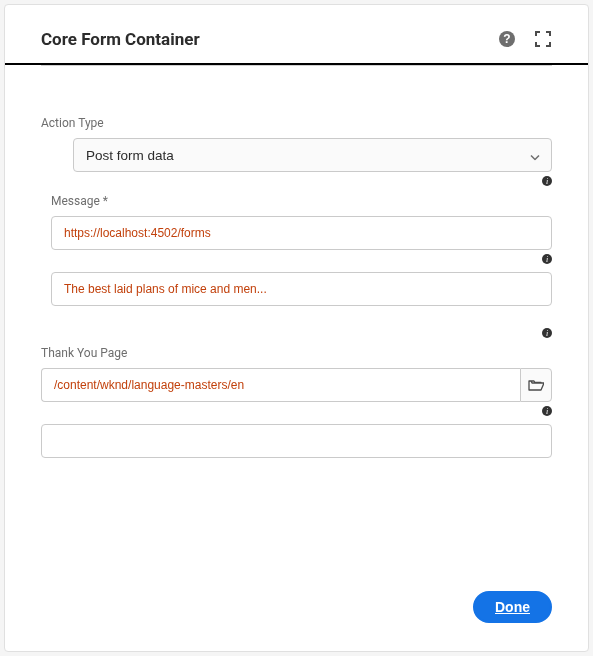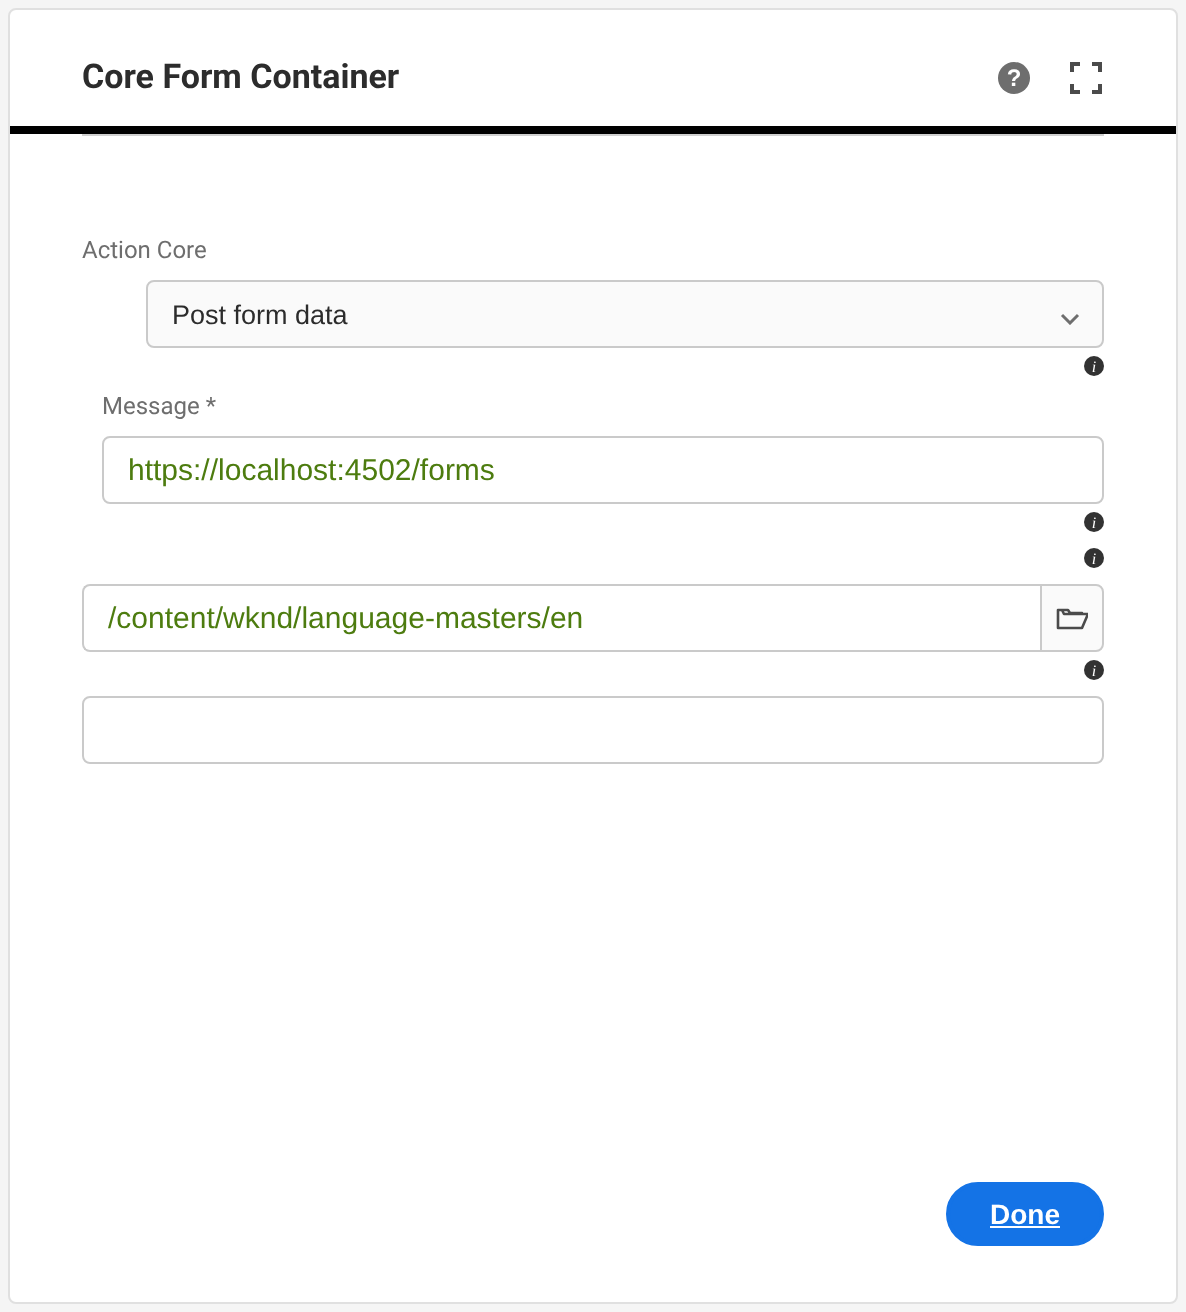--- a/index.html
+++ b/index.html
@@ -20,21 +20,21 @@
       height: 648px;
       display: flex;
       flex-direction: column;
       position: relative;
     }
     .dialog-header {
       display: flex;
       align-items: center;
       justify-content: space-between;
       padding: 24px 36px 14px 36px;
-      border-bottom: 4px solid #000000;
+      border-bottom: 2px solid #000000;
       margin: 0 0 0 0;
     }
     .dialog-title {
       font-size: 17px;
       font-weight: 700;
       color: #2c2c2c;
     }
     .header-icons {
       display: flex;
       gap: 18px;
@@ -102,22 +102,22 @@
       transform: translateY(-50%);
       pointer-events: none;
       color: #6e6e6e;
     }
     .text-input {
       width: 100%;
       height: 34px;
       border: 1px solid #cacaca;
       border-radius: 4px;
       padding: 0 12px;
-      font-size: 15px;
-      color: #4d7c0f;
+      font-size: 12px;
+      color: #c2410c;
       background: #ffffff;
     }
     .input-with-button {
       display: flex;
       border-radius: 14px;
     }
     .input-with-button .text-input {
       border-radius: 4px 0 0 4px;
       border-right: none;
     }
@@ -188,21 +188,21 @@
           <path d="M1 5 V1 H5 M11 1 H15 V5 M15 11 V15 H11 M5 15 H1 V11"></path>
         </svg>
       </span>
     </div>
   </div>
   <hr class="header-line">
 
   <div class="dialog-body">
 
     <div class="field-group spacer-top">
-      <label class="field-label">Action Core</label>
+      <label class="field-label">Action Type</label>
       <div class="select-wrapper">
         <select class="select-field">
           <option>Post form data</option>
         </select>
         <span class="select-chevron">
           <svg width="10" height="6" viewBox="0 0 10 6" fill="none" stroke="#6e6e6e" stroke-width="1.5">
             <path d="M1 1 L5 5 L9 1"></path>
           </svg>
         </span>
       </div>
@@ -220,30 +220,32 @@
         <input type="text" class="text-input" value="https://localhost:4502/forms" style="">
       </div>
 
       <div class="field-group" style="margin-top:22px;">
         <span class="info-icon">
           <svg width="10" height="10" viewBox="0 0 10 10">
               <circle cx="5" cy="5" r="5" fill="#323232"></circle>
               <text x="5" y="8" text-anchor="middle" fill="#fff" font-size="8" font-style="italic" font-family="serif">i</text>
             </svg>
         </span>
+        <input type="text" class="text-input" value="The best laid plans of mice and men..." style="">
       </div>
     </div>
 
     <div class="field-group" style="margin-top:40px;">
       <span class="info-icon">
         <svg width="10" height="10" viewBox="0 0 10 10">
             <circle cx="5" cy="5" r="5" fill="#323232"></circle>
             <text x="5" y="8" text-anchor="middle" fill="#fff" font-size="8" font-style="italic" font-family="serif">i</text>
           </svg>
       </span>
+      <label class="field-label">Thank You Page</label>
       <div class="input-with-button">
         <input type="text" class="text-input" value="/content/wknd/language-masters/en" style="">
         <button class="browse-button">
           <svg width="16" height="14" viewBox="0 0 16 14">
             <path d="M1 3 V12 H13 L16 5 H4 L3 3 Z M1 3 H6 L7 4.5 H13 V5" fill="none" stroke="#4b4b4b" stroke-width="1.3" stroke-linejoin="round"></path>
           </svg>
         </button>
       </div>
     </div>
 

